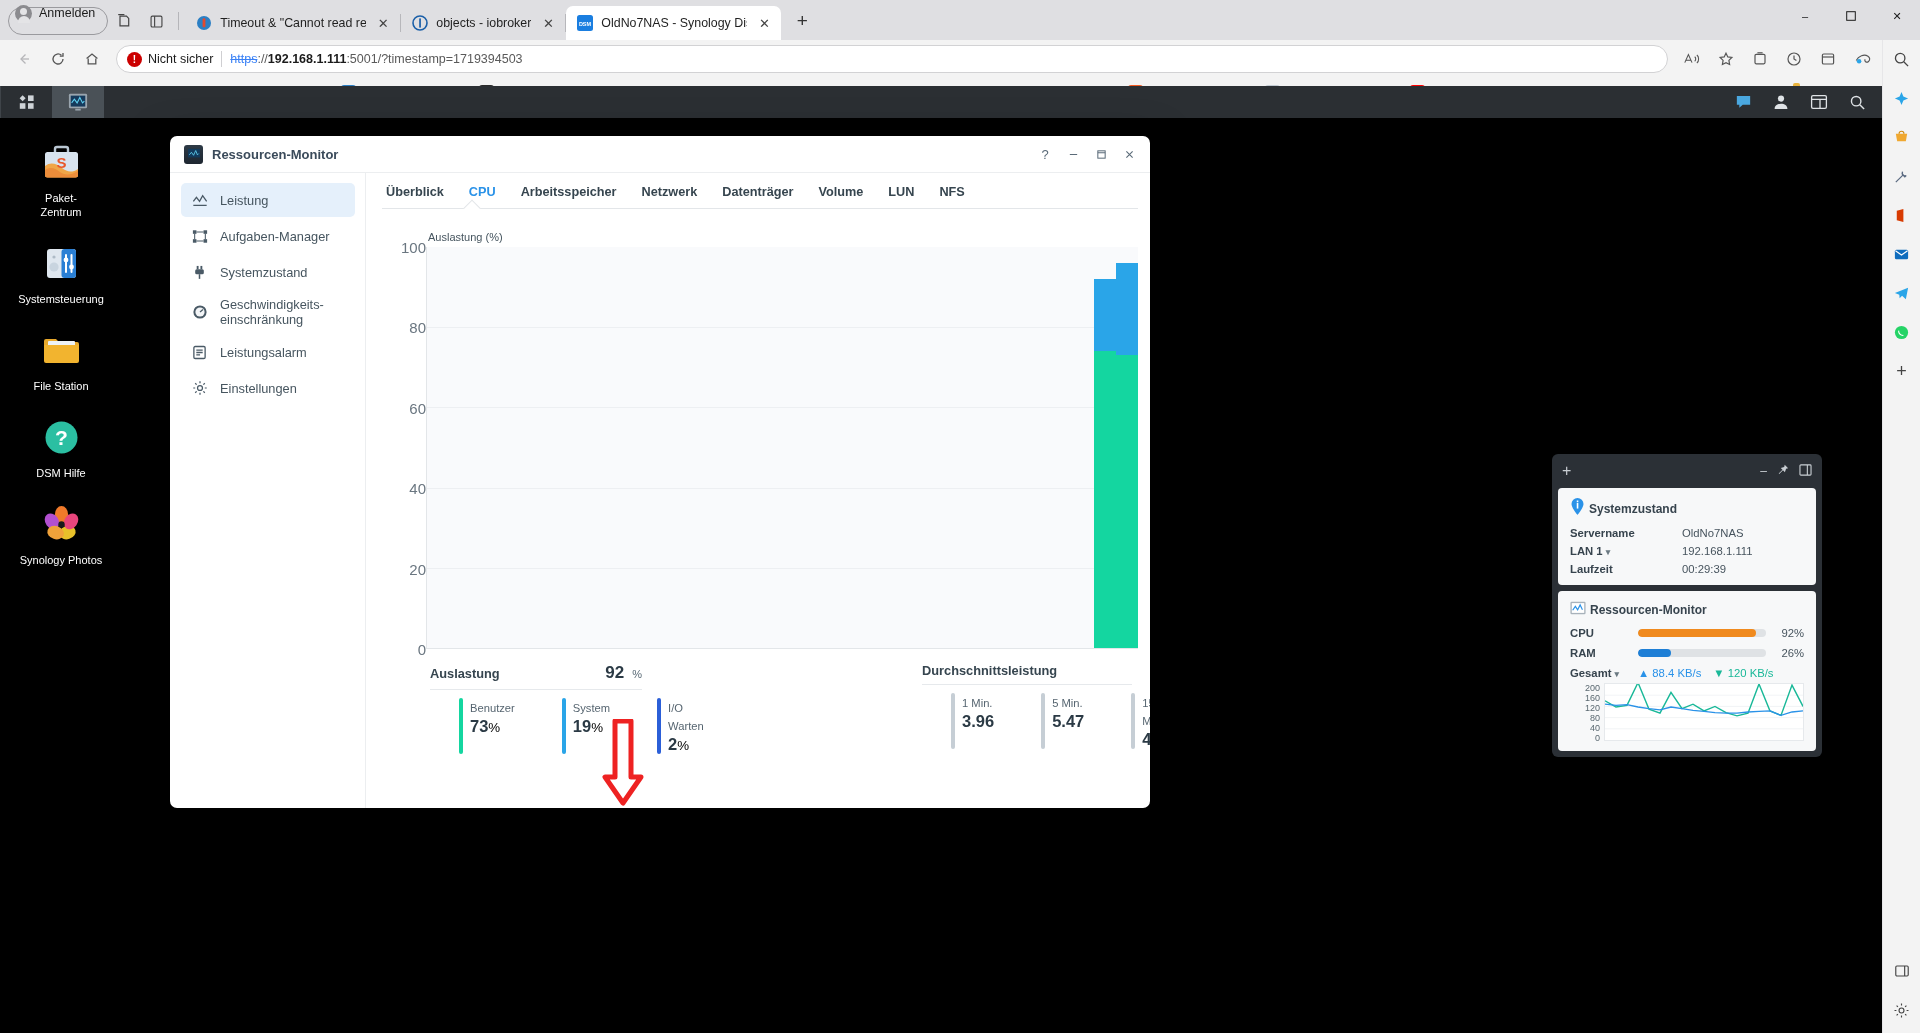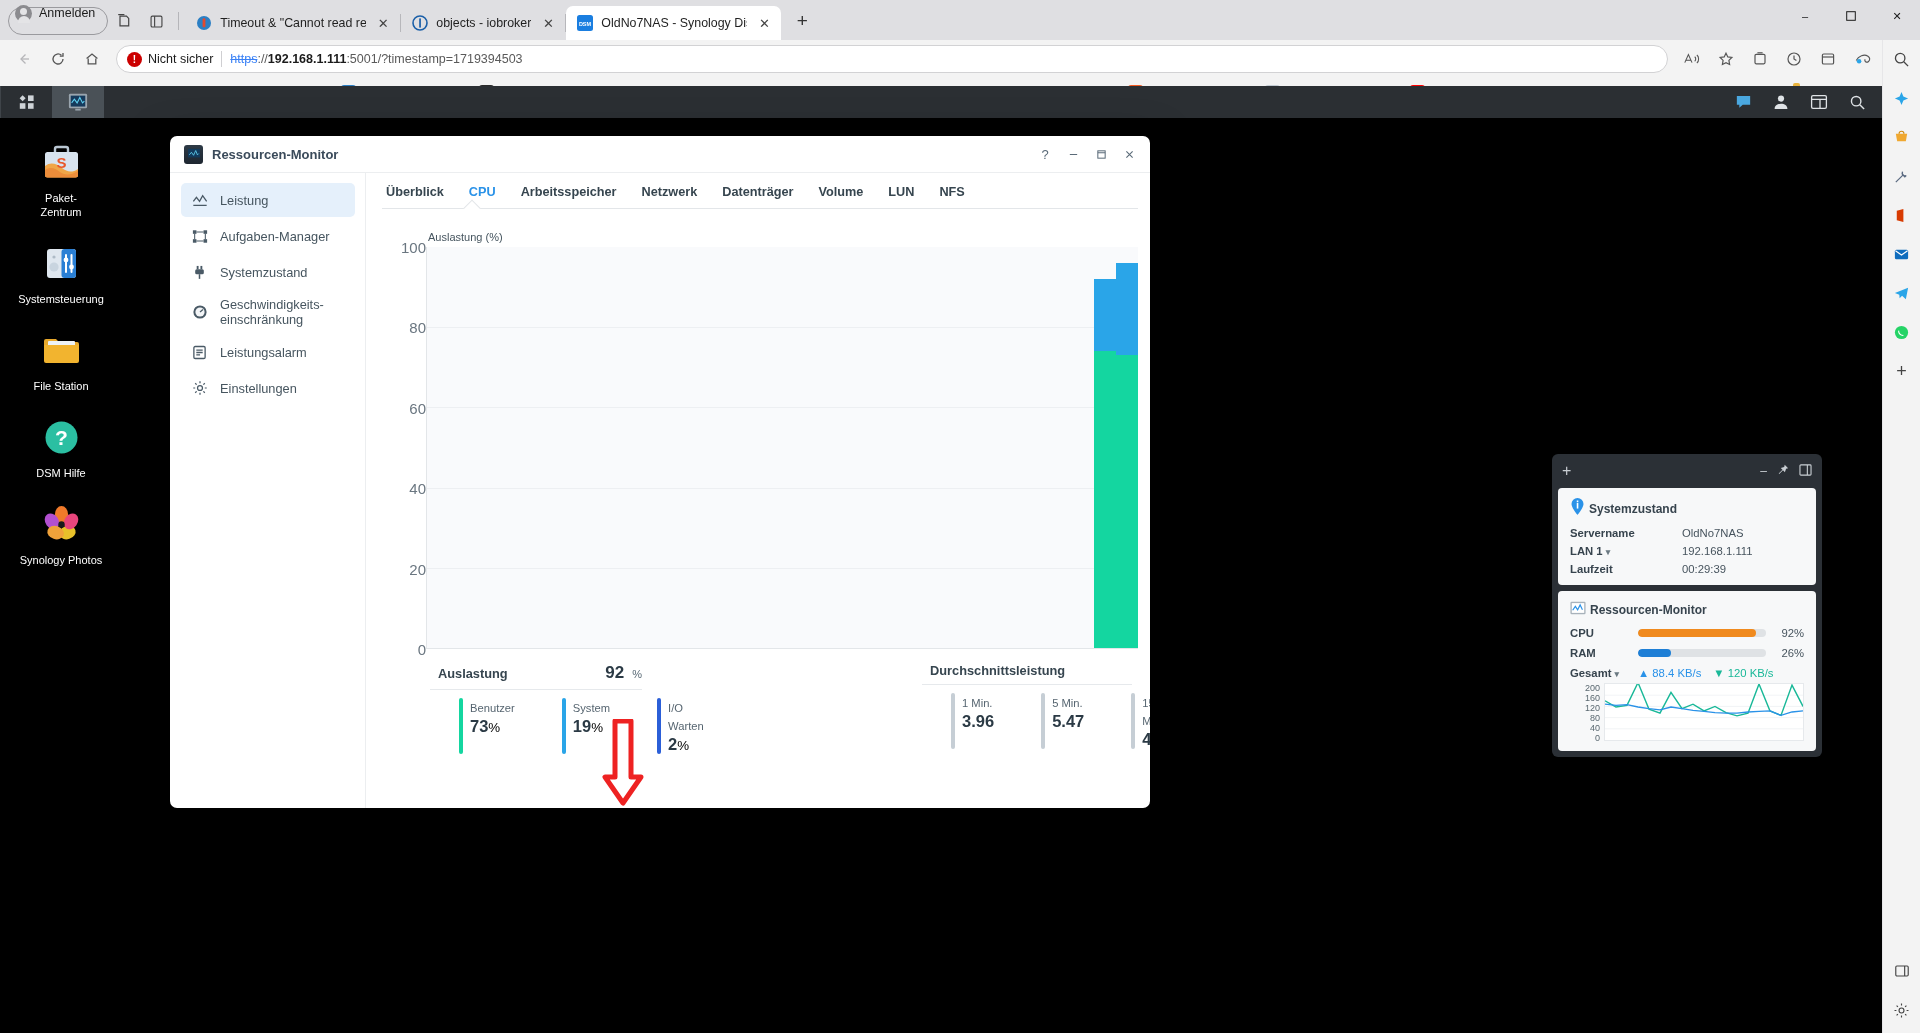--- a/index.html
+++ b/index.html
@@ -254,21 +254,21 @@
     position: absolute; bottom: 0; width: 22px; background: #14d6a0;
   }
 
   .stats-row {
     display: flex; align-items: flex-start; margin-top: 14px;
     padding: 0 6px 0 48px; gap: 0;
   }
   .stats-block { flex: 0 0 auto; }
   .stats-head {
     display: flex; align-items: baseline; gap: 8px; font-size: 12.8px;
-    font-weight: bold; color: #36454f; padding-bottom: 6px; margin-left: 8px;
+    font-weight: bold; color: #36454f; padding-bottom: 6px;
   }
   .stats-head .big { font-size: 17px; font-weight: bold; color: #2b3a45; }
   .stats-head .unit { font-size: 11px; font-weight: normal; color: #5a6a76; }
   .stats-items { display: flex; border-top: 1px solid #e6e9ec; padding-top: 8px; gap: 0; }
   .stat {
     display: flex; gap: 7px; padding-right: 18px; margin-left: 29px;
   }
   .stat .bar { width: 4px; border-radius: 2px; flex: 0 0 4px; }
   .stat .lbl { font-size: 11.2px; color: #566570; line-height: 15px; }
   .stat .val { font-size: 16.5px; font-weight: bold; color: #2b3a45; line-height: 20px; }

